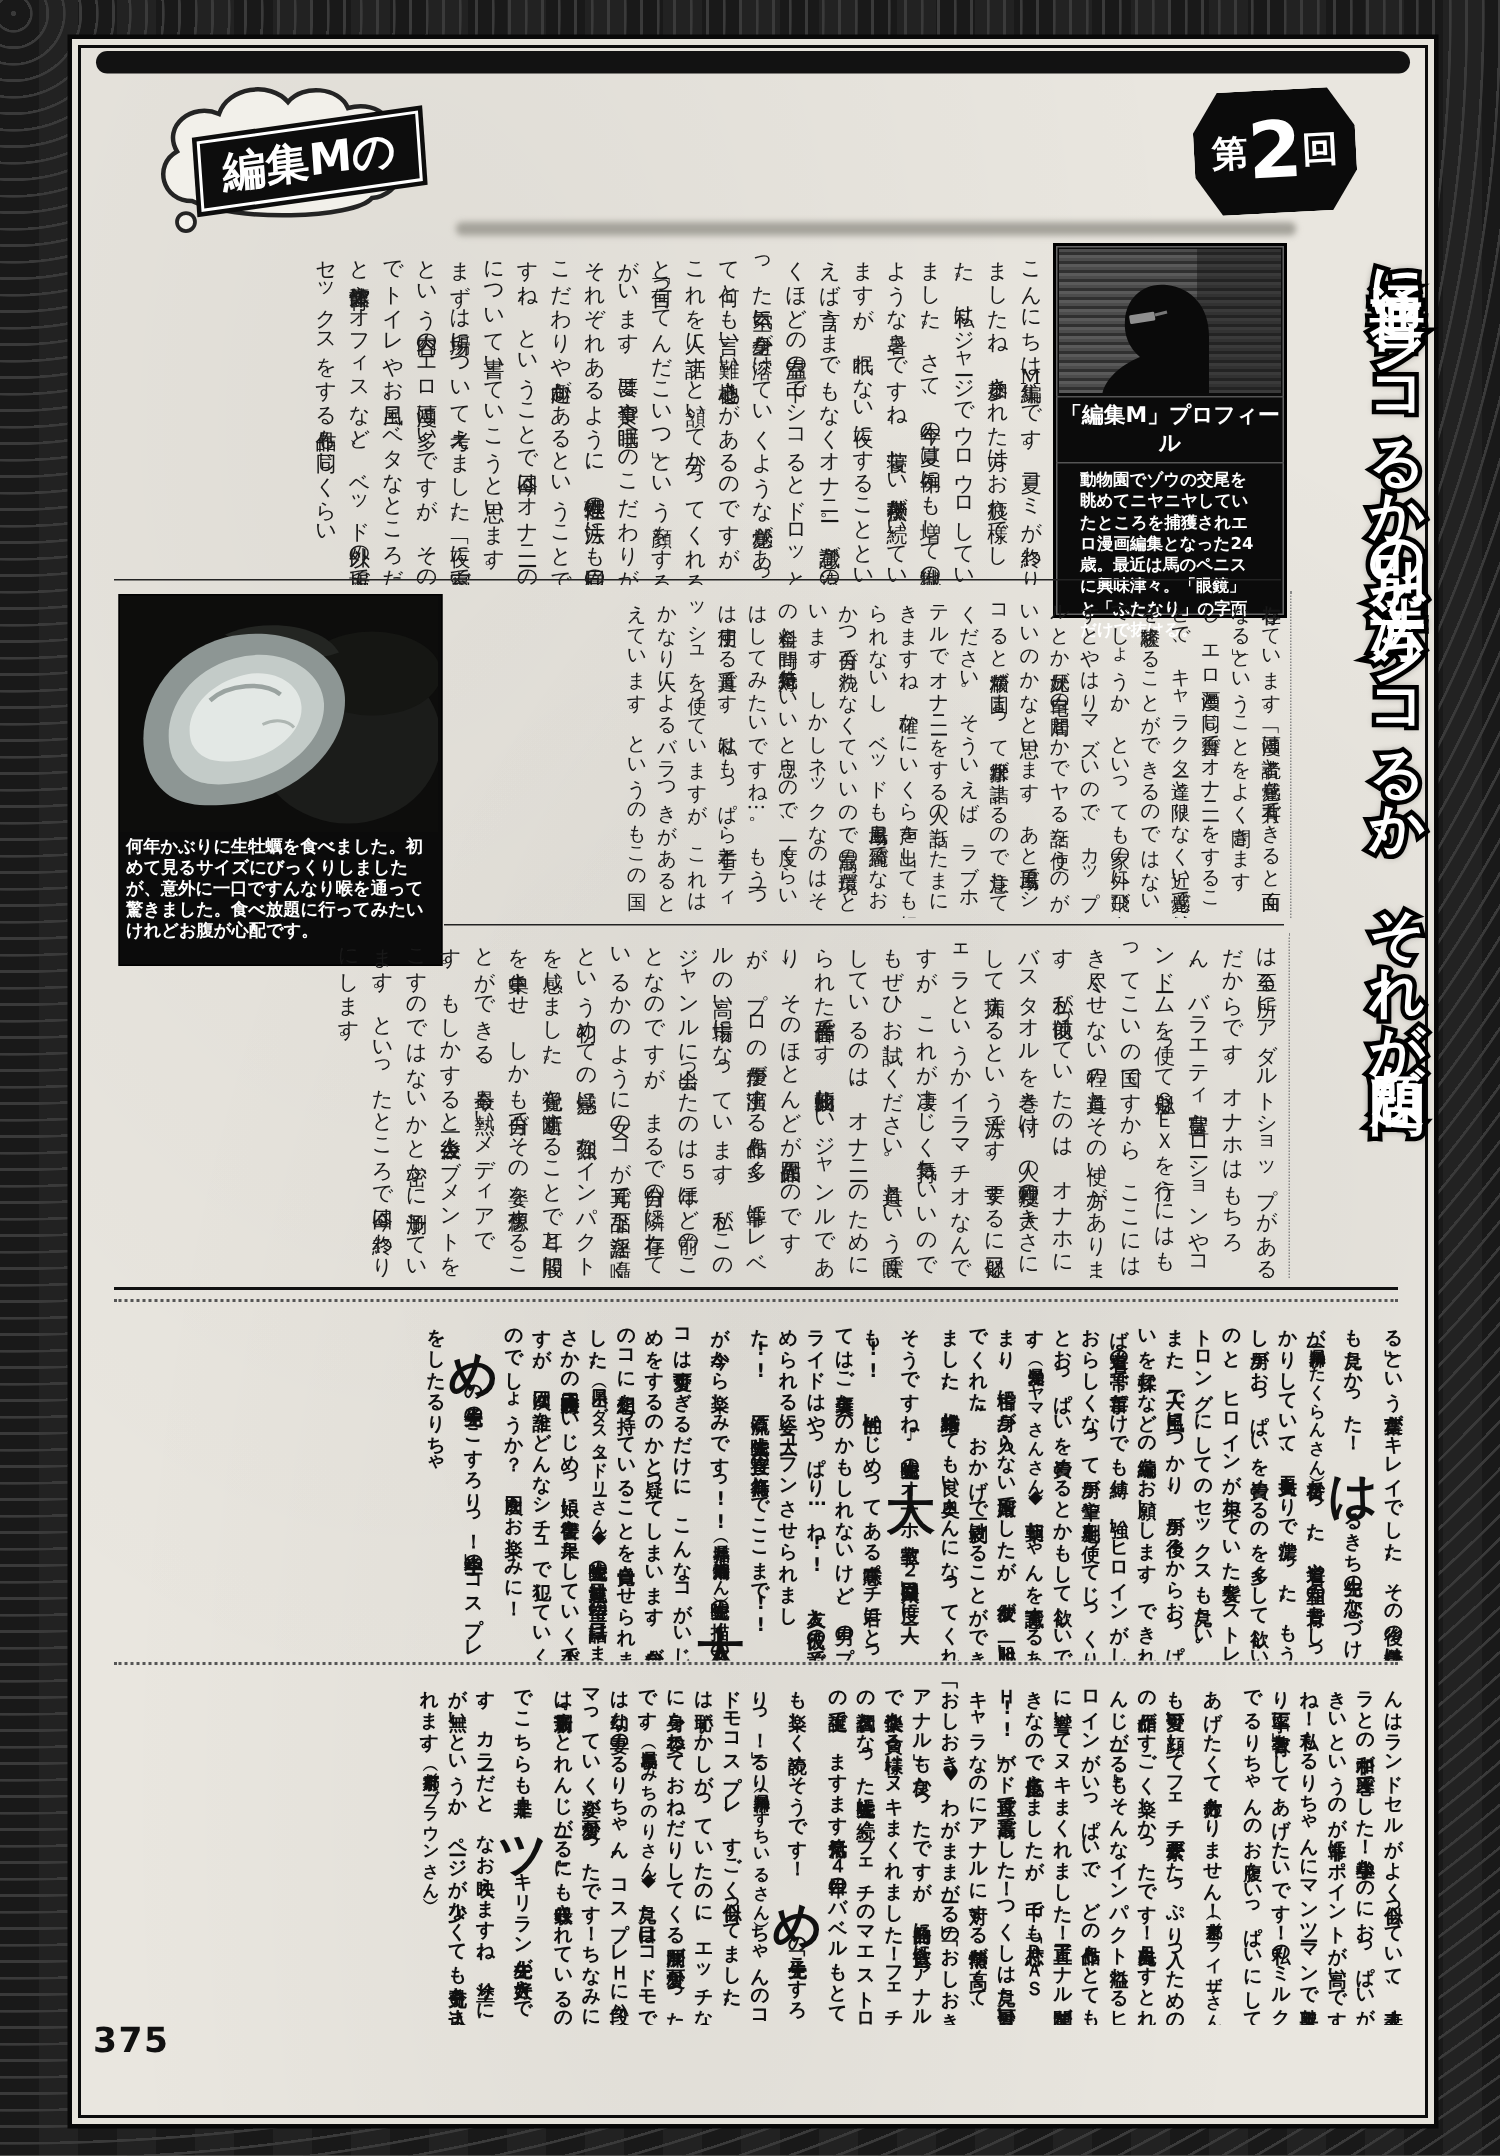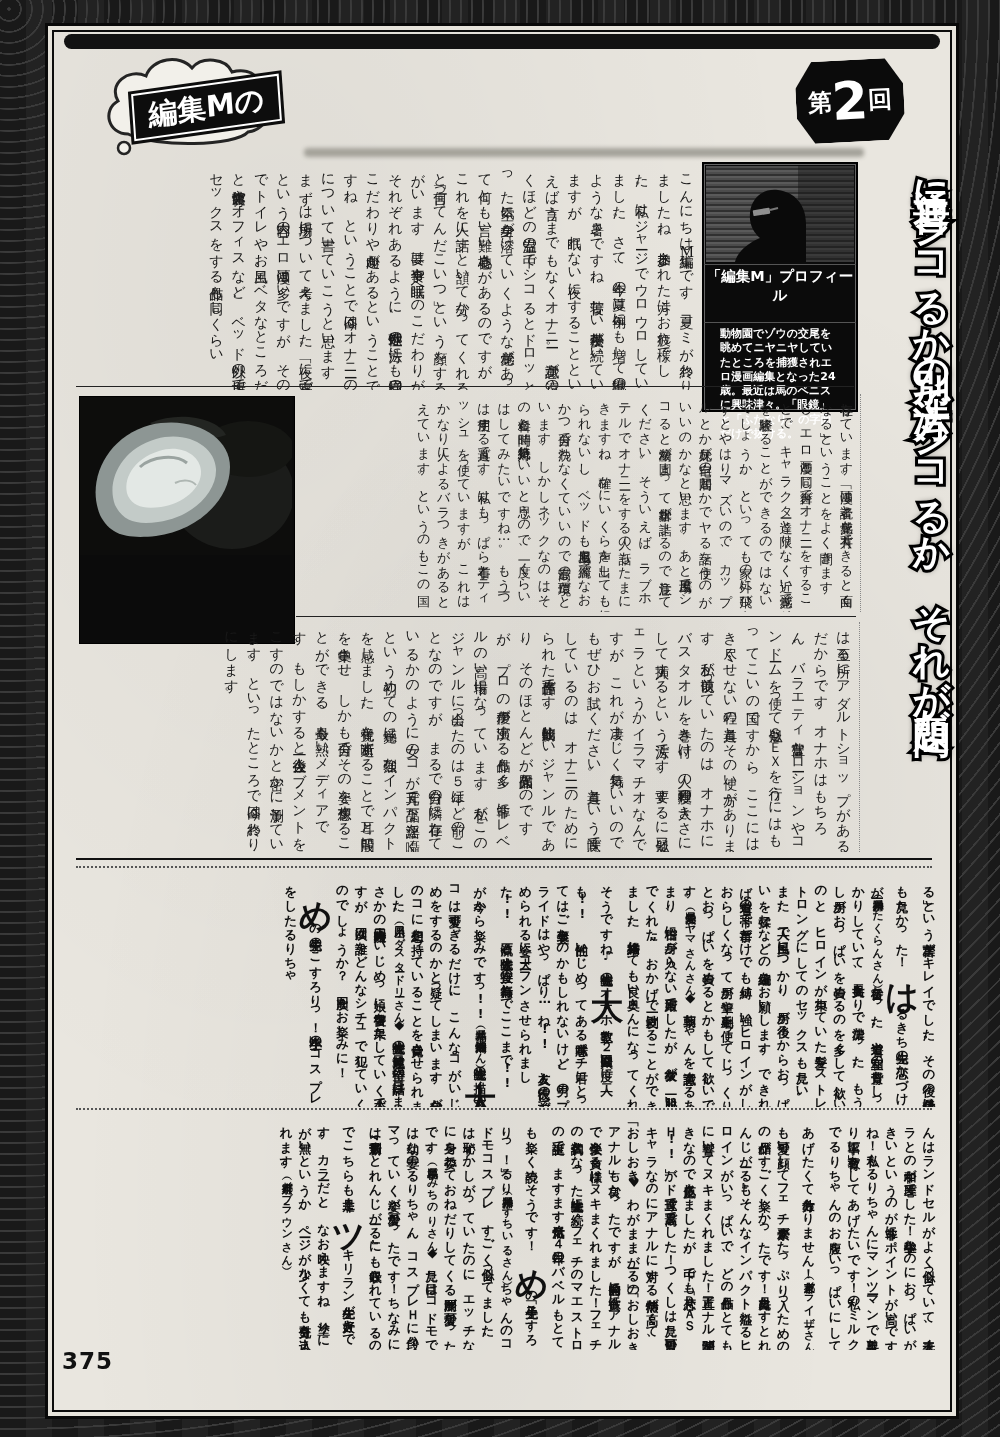--- a/index.html
+++ b/index.html
@@ -44,21 +44,21 @@
     font-size:37px;font-weight:bold;letter-spacing:-5px;line-height:1;
     padding-right:26px;color:#fff;-webkit-text-stroke:6px #000;paint-order:stroke fill;
     text-shadow:0 0 6px rgba(0,0,0,.85);}
   
   .profile{position:absolute;left:648px;top:130px;width:152px;height:246px;
     background:#0b0b0b;border:2px solid #000;box-shadow:0 0 0 1px #666 inset;}
   .p-photo{width:148px;height:96px;margin:2px;position:relative;overflow:hidden;
     background:repeating-linear-gradient(180deg,#4c4c4c 0 2px,#303030 2px 4px,#5a5a5a 4px 6px);}
   .p-photo svg{position:absolute;inset:0;}
   .p-title{color:#fff;font-weight:bold;font-size:14.5px;text-align:center;
-    padding:2px 0 17px 0;border-top:1px solid #555;border-bottom:1px solid #555;}
+    padding:2px 0 3px 0;border-top:1px solid #555;border-bottom:1px solid #555;}
   .p-text{color:#fff;font-weight:bold;font-size:11px;line-height:1.3;padding:4px 16px;}
   
   .vtext{writing-mode:vertical-rl;text-orientation:upright;color:#191919;
     font-family:"DejaVu Serif",serif;overflow:hidden;}
   .band1{position:absolute;left:22px;top:132px;width:622px;height:226px;
     font-size:14px;line-height:1.6;}
   .band2{position:absolute;left:242px;top:362px;width:560px;height:218px;
     font-size:13px;line-height:1.55;border-right:1px dotted #888;padding-right:4px;}
   .band3{position:absolute;left:25px;top:590px;width:776px;height:230px;
     font-size:14px;line-height:1.62;border-right:1px dotted #888;padding-right:4px;}
@@ -129,20 +129,21 @@
       <rect width="212" height="158" fill="#0d0d0c"></rect>
       <ellipse cx="152" cy="96" rx="62" ry="56" fill="#1b1c1a"></ellipse>
       <ellipse cx="168" cy="52" rx="46" ry="28" fill="#151613"></ellipse>
       <path d="M70,26 C98,14 136,20 146,38 C124,46 92,42 70,26 Z" fill="#232522"></path>
       <path d="M20,118 C6,84 26,40 70,28 C114,18 150,40 150,70 C150,104 116,134 76,139 C46,142 30,138 20,118 Z" fill="#8d9694"></path>
       <path d="M35,108 C26,84 41,52 76,42 C108,33 135,50 136,72 C137,97 110,121 78,125 C56,128 43,124 35,108 Z" fill="#c3cbc8"></path>
       <path d="M48,99 C42,83 53,62 79,54 C101,47 120,58 121,74 C122,91 103,107 81,110 C64,112 54,110 48,99 Z" fill="#e3e8e5"></path>
       <path d="M60,70 C72,59 96,57 107,66" stroke="#9aa3a0" fill="none" stroke-width="3"></path>
       <path d="M95,86 C103,82 112,83 116,88" stroke="#aeb6b2" fill="none" stroke-width="2"></path>
     </svg>
+    <div class="caption">何年かぶりに生牡蠣を食べました。初めて見るサイズにびっくりしましたが、意外に一口ですんなり喉を通って驚きました。食べ放題に行ってみたいけれどお腹が心配です。</div>
   </div>
 
   <div class="vtext band2">存在しています。「漫画は読者と感覚を共有できると面白くなる」ということをよく聞きますし、エロ漫画と同じ舞台でオナニーをすることで、キャラクター達と限りなく近い感覚で射精を経験することができるのではないでしょうか。といっても家の外に飛び出すとやはりマズいので、カップルとか兄妹が自宅の居間とかでヤる話を使うのがいいのかなと思います。あと風呂場でシコると精液が固まって排水管が詰まるので注意してください。そういえば、ラブホテルでオナニーをする人の話もたまに聞きますね。確かにいくら声を出しても怒られないし、ベッドも風呂場も綺麗でなおかつ自分で洗わなくていいので最高の環境だと思います。しかしネックなのはその料金と時間。絶対気持ちいいと思うので、一度くらいはしてみたいですね…。もう一つは使用する道具です。私はもっぱら右手とティッシュを使っていますが、これはかなり人によるバラつきがあると考えています。というのもこの国</div>
   <div class="rule rule2"></div>
   <div class="vtext band3">は至る所にアダルトショップがある自慰先進国だからです。オナホはもちろん、バラエティ豊富なローションやコンドームを使って疑似ＳＥＸを行うにはもってこいの国ですから、ここには書き尽くせない程の道具とその使い方があります。私が以前使っていたのは、オナホにバスタオルを巻き付け、人の頭程度の大きさにして挿入するという方法です。要するに疑似フェラというかイラマチオなんですが、これが凄まじく気持ちいいので皆様もぜひお試しください。道具という意味で近年注目しているのは、オナニーのために作られた音声作品です。比較的新しいジャンルであり、そのほとんどが同人作品なのですが、プロの声優が出演する作品も多く、非常にレベルの高い市場になっています。私がこのジャンルに出会ったのは５年ほど前のことなのですが、まるで自分の隣に存在しているかのように女のコが耳元で下品な淫語を囁くという初めての感覚に、強烈なインパクトを感じました。視覚を遮断することで耳と股間に神経を集中させ、しかも自分でその姿を想像することができる、今最も熱いメディアです。もしかすると今後一大ムーブメントを起こすのではないかと密かに予測しています。といったところで今回は終わりにします。</div>
 
   <div class="letters-divider"></div>
 
   <div class="lrow lrow1">
     <span>る」という言葉がキレイでした。その後の色仕掛けも見たかった！</span><span class="ini">は</span><span>るきち先生の「恋なづけ」が一</span><span class="att">（神奈川県／たくらんさん）</span><span>番良かった。道着や和室の背景もしっかりしていて、男女二人きりで濃かった。もう少し男がおっぱいを責めるのを多くして欲しいのと、ヒロインが束ねていた髪をストレートロングにしてのセックスも見たい。また、二人で風呂につかり、男が後ろからおっぱいを揉むなどの続編をお願いします。できれば道着の帯で手首だけでも縛り、強いヒロインがしおらしくなって男が筆や刷毛を使ってじっくりとおっぱいを責めるとかもして欲しいです。</span><span class="att">（愛知県／ヤマさんさん）</span><span class="rep">◆朝葉ちゃんを意識するあまり、稽古に身が入らない婿殿でしたが、彼女が“一肌脱いでくれた”おかげで一皮剥けることができました。将来結婚しても良い奥さんになってくれそうですね♪</span><span class="ini">大</span><span>嘘先生の「オナホ教室　２穴目」今回は一度に二人も!!　性的いじめってある意味ポチ君にとってはご褒美なのかもしれないけど、男のプライドはやっぱり…ね!!　友人と彼氏の前で辱められる姿に大コーフンさせられました!!　流石は大嘘先生、直接の行為無しでここまで!!　次回が今から楽しみですっ!!</span><span class="att">（福井県／海綿活性剤さん）</span><span class="ini">大</span><span>嘘先生の描く女のコは可愛すぎるだけに、こんなコがいじめをするのかと疑ってしまいます。自分が女のコに幻想を持っていることを自覚させられました。</span><span class="att">（山口県／ダスタードリーさん）</span><span class="rep">◆大嘘先生の注目連載、待望の二話目はまさかの二人同時攻略！いじめっ娘に復讐を果たしていく主人公ですが、次回は誰をどんなシチュで犯していくのでしょうか？　次回をお楽しみに！</span><span class="ini">め</span><span>の子先生の「こすろりっ！」小学生のコスプレをしたるりちゃ</span>

